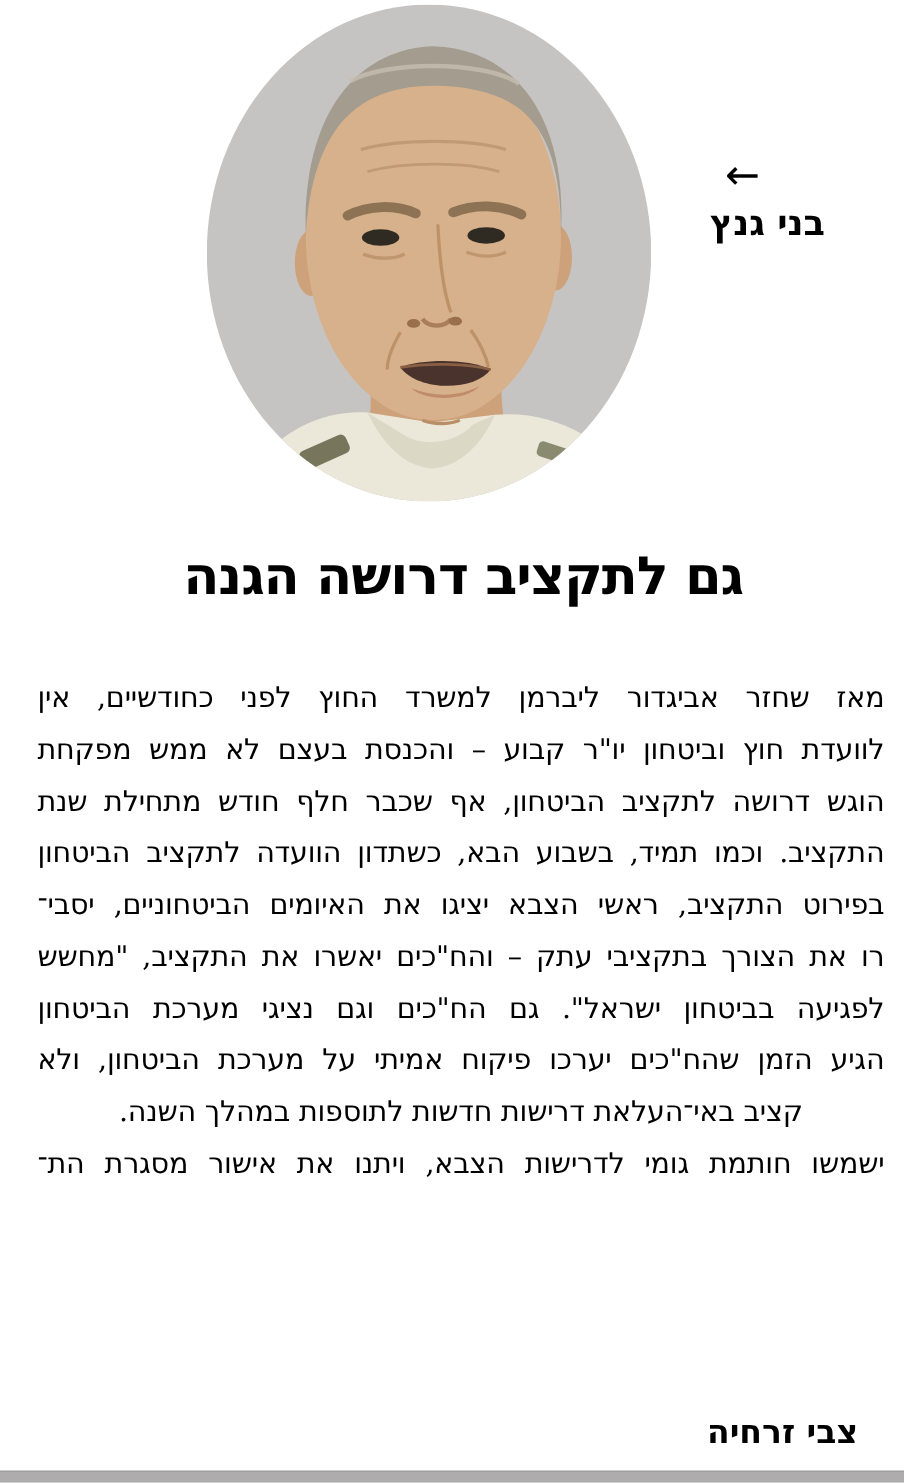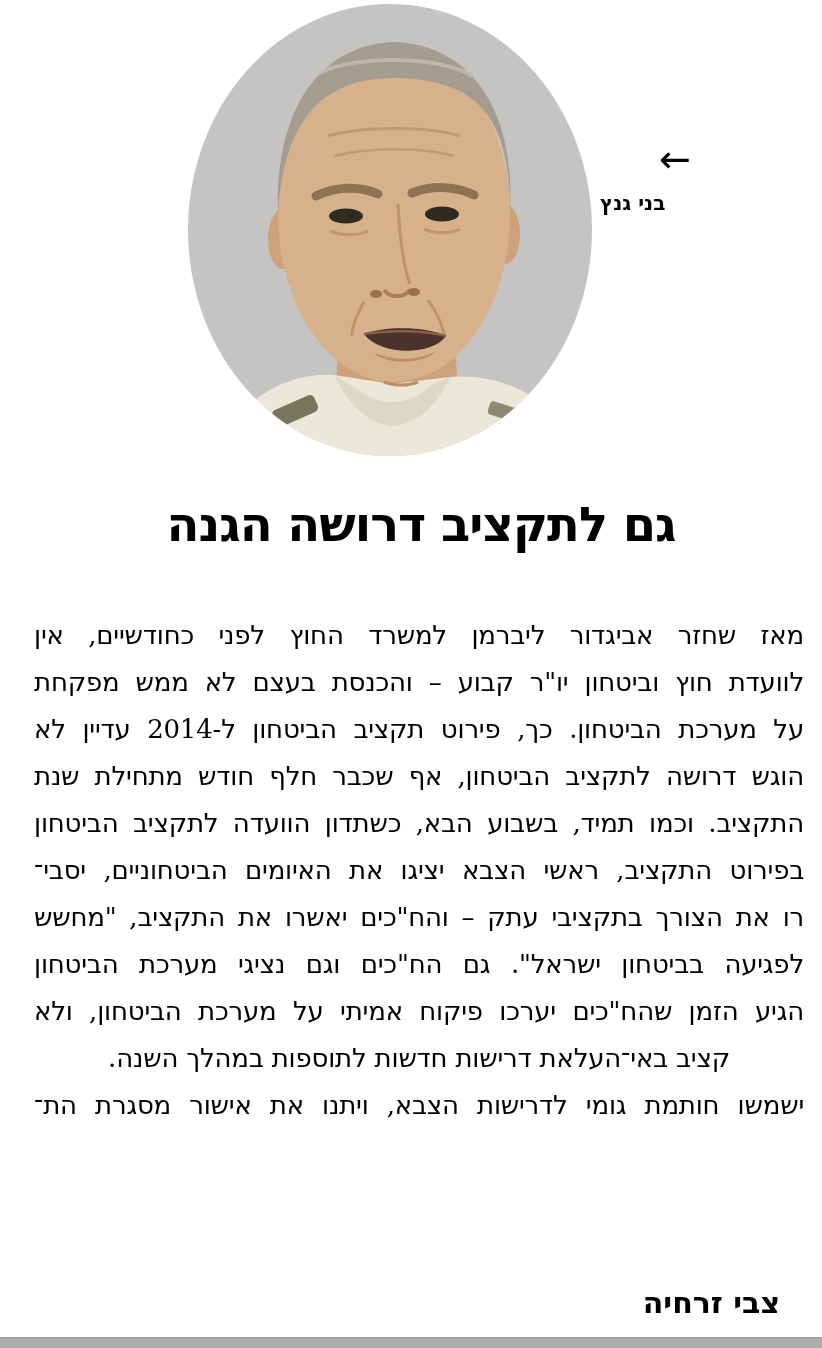--- a/index.html
+++ b/index.html
@@ -36,23 +36,23 @@
     line-height: 38px;
     color: #000;
   }
 
   
   .caption {
     position: absolute;
     left: 600px;
     top: 186px;
     width: 150px;
-    text-align: left;
+    text-align: right;
     direction: rtl;
-    font-size: 20px;
+    font-size: 32px;
     font-weight: bold;
     line-height: 34px;
     font-family: "DejaVu Serif", "DejaVu Sans", "Liberation Serif", serif;
   }
 
   
   .headline {
     position: absolute;
     left: 0;
     top: 484px;
@@ -168,21 +168,20 @@
 
   <div class="arrow">←</div>
 
   <div class="caption">בני גנץ</div>
 
   <h1 class="headline">גם לתקציב דרושה הגנה</h1>
 
   <div class="body">
     <div class="body-line">מאז שחזר אביגדור ליברמן למשרד החוץ לפני כחודשיים, אין</div>
     <div class="body-line">לוועדת חוץ וביטחון יו"ר קבוע – והכנסת בעצם לא ממש מפקחת</div>
-    <div class="body-line">על מערכת הביטחון. כך, פירוט תקציב הביטחון ל-2014 עדיין לא</div>
     <div class="body-line">הוגש דרושה לתקציב הביטחון, אף שכבר חלף חודש מתחילת שנת</div>
     <div class="body-line">התקציב. וכמו תמיד, בשבוע הבא, כשתדון הוועדה לתקציב הביטחון</div>
     <div class="body-line">בפירוט התקציב, ראשי הצבא יציגו את האיומים הביטחוניים, יסבי־</div>
     <div class="body-line">רו את הצורך בתקציבי עתק – והח"כים יאשרו את התקציב, "מחשש</div>
     <div class="body-line">לפגיעה בביטחון ישראל". גם הח"כים וגם נציגי מערכת הביטחון</div>
     <div class="body-line">הגיע הזמן שהח"כים יערכו פיקוח אמיתי על מערכת הביטחון, ולא</div>
     <div class="body-line last">קציב באי־העלאת דרישות חדשות לתוספות במהלך השנה.</div>
     <div class="body-line">ישמשו חותמת גומי לדרישות הצבא, ויתנו את אישור מסגרת הת־</div>
   </div>
 

